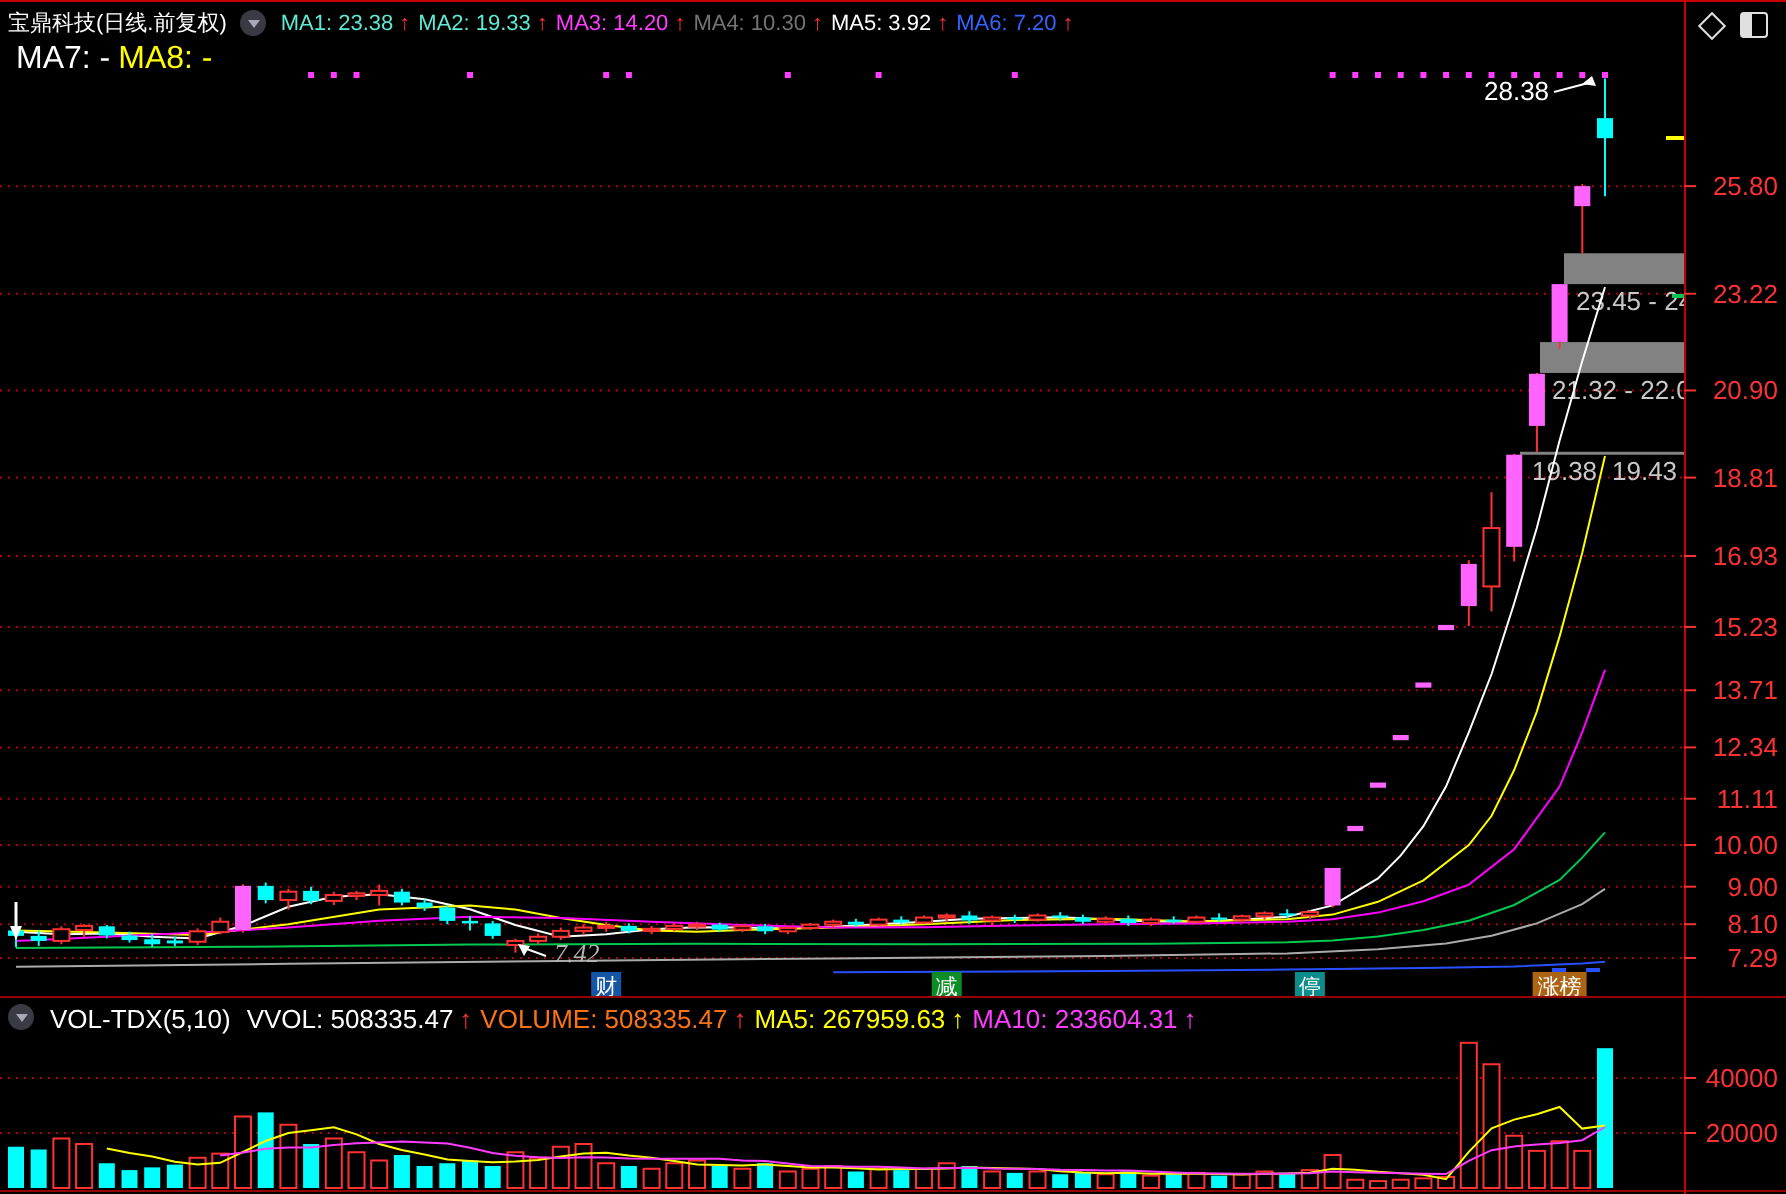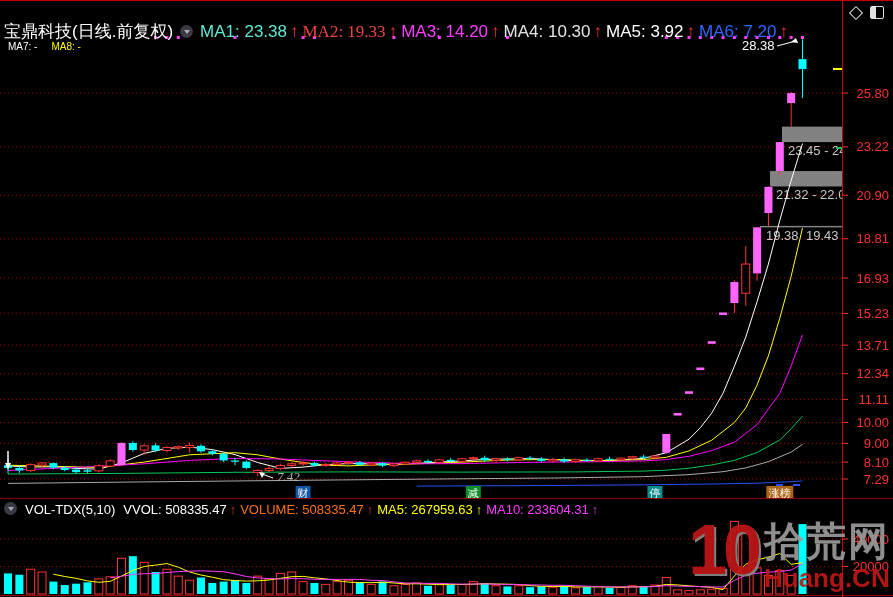--- a/index.html
+++ b/index.html
@@ -1,21 +1,21 @@
 <!DOCTYPE html>
 <html><head>
 <meta charset="utf-8">
 <style>
   html,body{margin:0;padding:0;background:#000;width:893px;height:597px;overflow:hidden;
     font-family:"Liberation Sans",sans-serif;}
   #screen{position:absolute;left:0;top:0;width:893px;height:597px;background:#000;border-top:1px solid #c80000;}
   #chart-svg{position:absolute;left:0;top:0;}
-  .hdr{position:absolute;left:4px;top:19px;display:flex;align-items:center;gap:7px;font-size:17px;
+  .hdr{position:absolute;left:4px;top:3px;display:flex;align-items:center;gap:7px;font-size:11px;
     white-space:nowrap;color:#fff;z-index:3;}
-  .hdr2{position:absolute;left:8px;top:20px;display:flex;gap:10px;font-size:10px;z-index:3;margin-top:20px;}
+  .hdr2{position:absolute;left:8px;top:20px;display:flex;gap:0;font-size:16px;z-index:3;}
   .volhdr{position:absolute;left:4px;top:501px;display:flex;gap:8px;font-size:13px;
     color:#fff;z-index:3;white-space:nowrap;}
   .cicon{width:13px;height:13px;border-radius:50%;background:#3a3a44;display:inline-flex;
     align-items:center;justify-content:center;flex:0 0 auto;}
   .cicon i{display:block;width:0;height:0;border-left:3px solid transparent;border-right:3px solid transparent;
     border-top:4px solid #a8a8b8;margin-top:1px;}
   .ma-item{display:inline-flex;gap:3px;margin-right:4px;}
   #top-icons{position:absolute;left:851px;top:5px;display:flex;gap:9px;align-items:center;z-index:3;}
   .dia{width:8px;height:8px;border:1px solid #e0e0e0;transform:rotate(45deg);}
   .panel{width:12px;height:11px;border:1px solid #e0e0e0;border-radius:2px;position:relative;}
@@ -357,27 +357,27 @@
 
   <div class="hdr">
     <span>宝鼎科技(日线.前复权)</span>
     <span class="cicon">
         <i></i>
       </span>
     <span id="ma-values"><span class="ma-item">
           <span style="color: #5eead4;">MA1: 23.38</span>
           <span style="color: rgb(255, 50, 50);">↑</span>
         </span><span class="ma-item">
-          <span style="color: #ef4444; font-family: Liberation Serif, serif;">MA2: 19.33</span>
+          <span style="color: #5eead4;">MA2: 19.33</span>
           <span style="color: rgb(255, 50, 50);">↑</span>
         </span><span class="ma-item">
           <span style="color: rgb(255, 60, 255); text-align: right;">MA3: 14.20</span>
           <span style="color: rgb(255, 50, 50);">↑</span>
         </span><span class="ma-item">
-          <span style="color: #e5e5e5;">MA4: 10.30</span>
+          <span style="color: #737373;">MA4: 10.30</span>
           <span style="color: rgb(255, 50, 50);">↑</span>
         </span><span class="ma-item">
           <span style="color: rgb(255, 255, 255);">MA5: 3.92</span>
           <span style="color: rgb(255, 50, 50);">↑</span>
         </span><span class="ma-item">
           <span style="color: rgb(50, 100, 255);">MA6: 7.20</span>
           <span style="color: rgb(255, 50, 50);">↑</span>
         </span></span>
   </div>
 
@@ -410,20 +410,13 @@
           <span style="color: rgb(255, 50, 50);">↑</span>
         </span><span class="ma-item">
           <span style="color: rgb(255, 255, 0);">MA5: 267959.63</span>
           <span style="color: rgb(255, 255, 0);">↑</span>
         </span><span class="ma-item">
           <span style="color: rgb(255, 60, 255);">MA10: 233604.31</span>
           <span style="color: rgb(255, 60, 255);">↑</span>
         </span></span>
   </div>
 
-  <div id="watermark">
-    <span id="wm-num">10</span>
-    <span id="wm-col">
-      <span id="wm-cn">拾荒网</span>
-      <span id="wm-site">Huang.CN</span>
-    </span>
-  </div>
 </div>
 
 </body></html>

